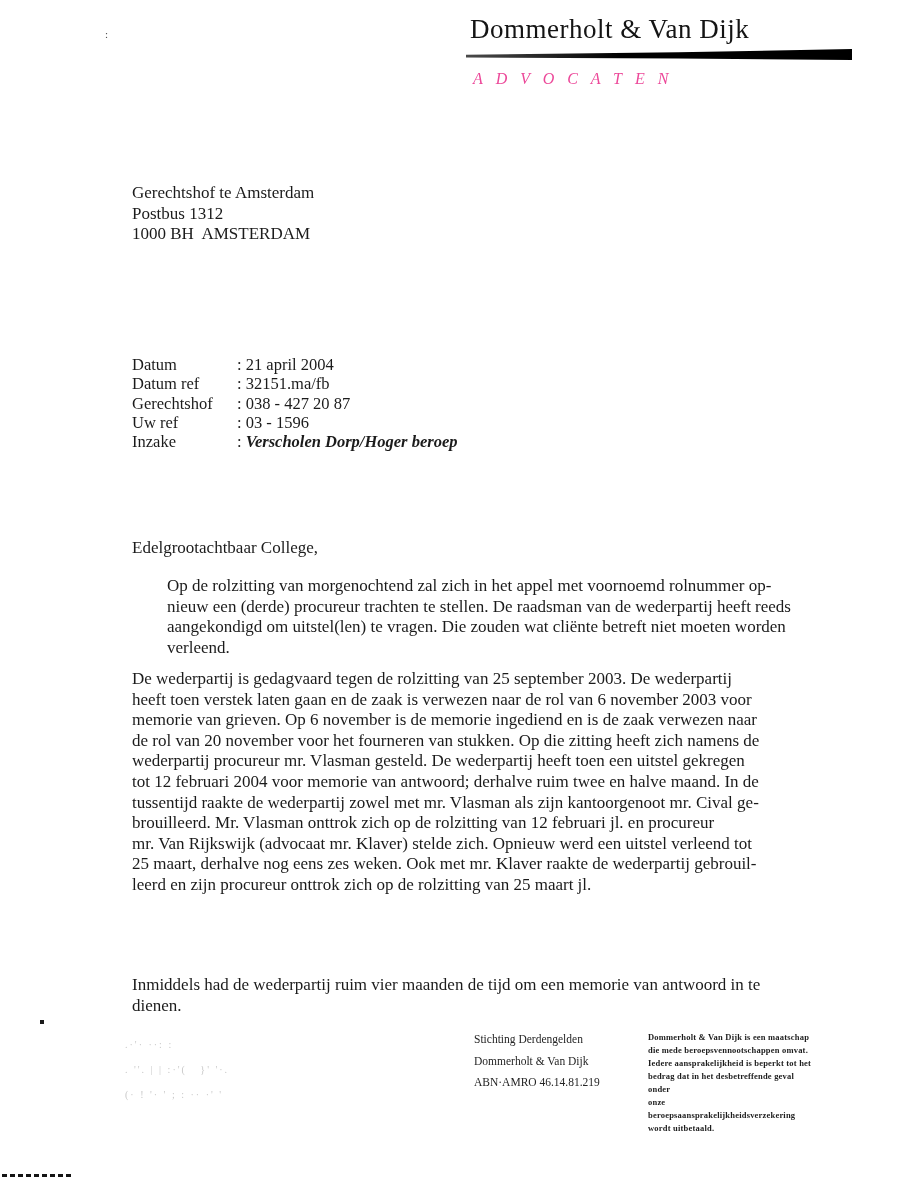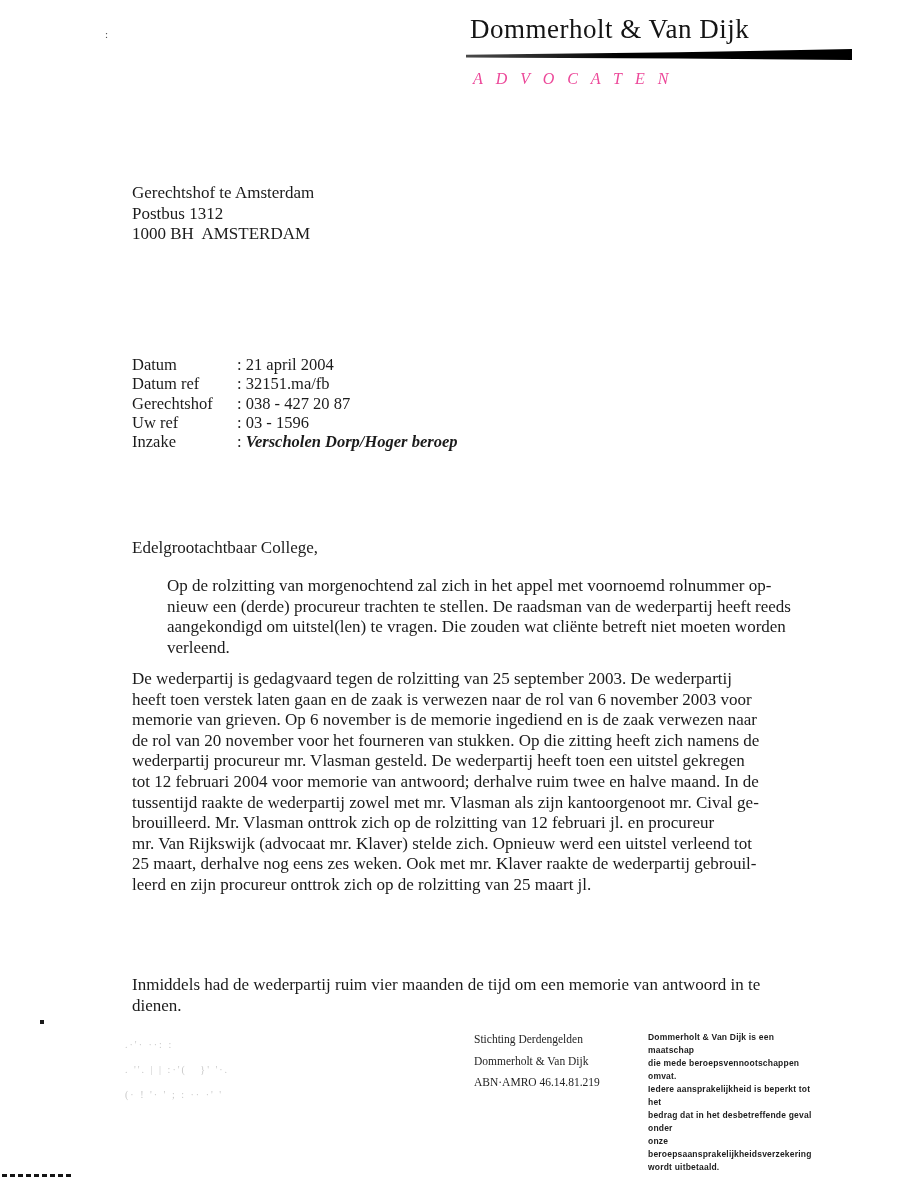--- a/index.html
+++ b/index.html
@@ -46,21 +46,21 @@
   .footer-col{position:absolute;font-size:11.5px;line-height:21.5px;color:#242424;white-space:pre-wrap;}
   .footer-faint{
     position:absolute;left:125px;top:1032px;font-size:10px;line-height:25px;
     color:#c9c9c9;letter-spacing:2px;white-space:pre-wrap;
     font-family:"Liberation Serif",serif;
   }
   .footer-office{left:300px;top:1029px;}
   .footer-stichting{left:474px;top:1029px;}
   .footer-disclaimer{
     position:absolute;left:648px;top:1031px;width:165px;
-    font-family:Liberation Sans, sans-serif;
+    font-family:Liberation Serif, serif;
     font-size:8.5px;font-weight:700;line-height:13px;color:#1d1d1d;
     white-space:pre-wrap;letter-spacing:.2px;
   }
   
   .speck-colon{position:absolute;left:105px;top:28px;font-size:11px;color:#444;}
   .speck-dot{position:absolute;left:40px;top:1020px;width:4px;height:4px;background:#1a1a1a;}
   .dots-row{position:absolute;left:2px;top:1174px;display:flex;gap:3px;}
   .dots-row span{width:5px;height:3px;background:#141414;display:block;}
 </style>
 </head>

